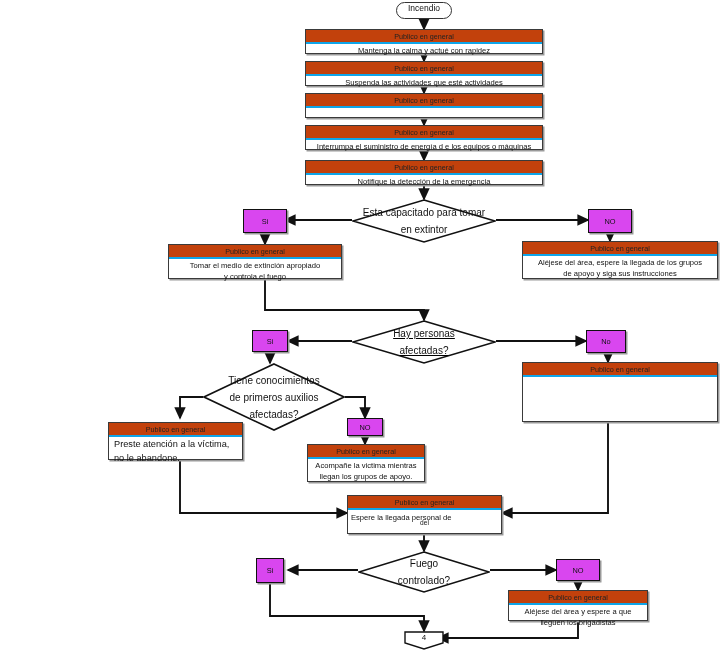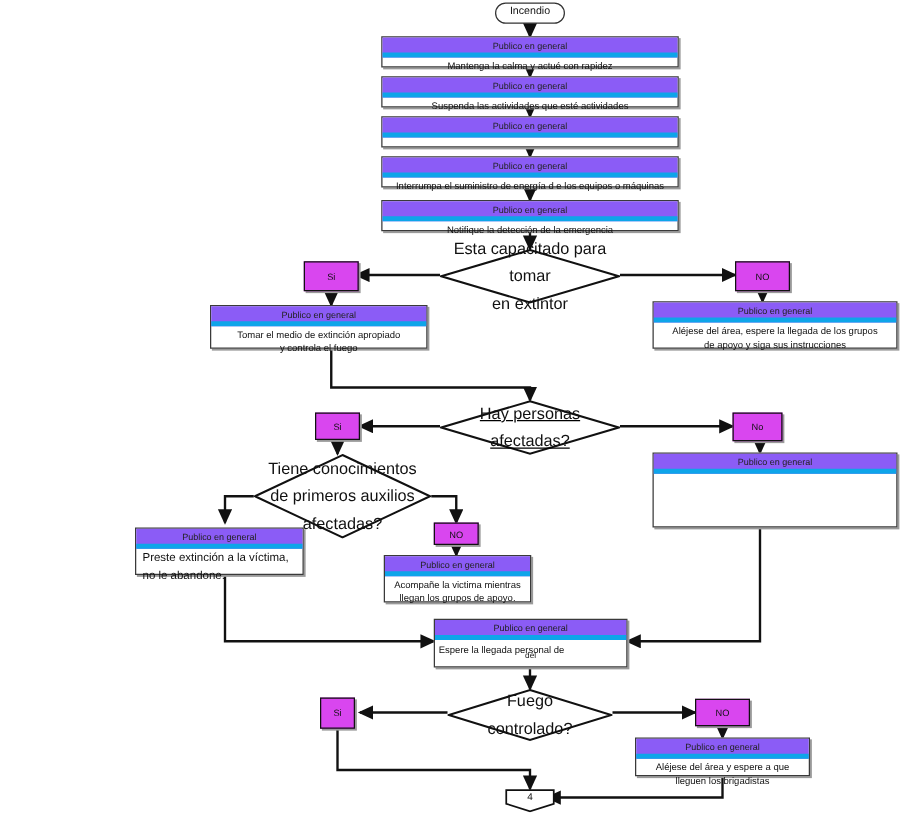--- a/index.html
+++ b/index.html
@@ -41,27 +41,27 @@
   }
   
   .proc {
     border: 1px solid #3a3a3a;
     background: #ffffff;
     display: flex;
     flex-direction: column;
     box-shadow: 1.5px 1.5px 0 0 #9a9a9a;
   }
   .proc .hdr {
-    border-bottom: 4px solid #0ea5e9;
+    border-bottom: 2px solid #0ea5e9;
     text-align: center;
     font-size: 7.2px;
     color: #222222;
     line-height: 1.25;
     padding: 1.5px 0 1.5px 0;
-    background: #8b5cf6;
+    background: #c2410c;
   }
   .proc .body {
     flex: 1;
     display: flex;
     align-items: center;
     justify-content: center;
     text-align: center;
     font-size: 7.6px;
     color: #111111;
     line-height: 1.45;
@@ -89,21 +89,21 @@
   
   .diamond {
     display: flex;
     align-items: center;
     justify-content: center;
   }
   .diamond .dlabel {
     position: relative;
     z-index: 2;
     text-align: center;
-    font-size: 13px;
+    font-size: 10px;
     color: #111111;
     line-height: 1.7;
     white-space: pre-line;
   }
   .diamond svg {
     position: absolute;
     left: 0; top: 0;
     width: 100%;
     height: 100%;
   }
@@ -285,21 +285,21 @@
 de primeros auxilios
 afectadas?</div>
   </div>
 
   <div class="node tag" style="left:347px; top:418px; width:36px; height:18px;">
     <span>NO</span>
   </div>
 
   <div class="node proc bigtext" style="left:108px; top:422px; width:135px; height:38px;">
     <div class="hdr">Publico en general</div>
-    <div class="body">Preste extinción a la víctima,
+    <div class="body">Preste atención a la víctima,
 no le   abandone.</div>
   </div>
 
   <div class="node proc" style="left:307px; top:444px; width:118px; height:38px;">
     <div class="hdr">Publico en general</div>
     <div class="body">Acompañe la victima mientras
 llegan los grupos de apoyo.</div>
   </div>
 
   <div class="node proc" style="left:347px; top:495px; width:155px; height:39px;">

